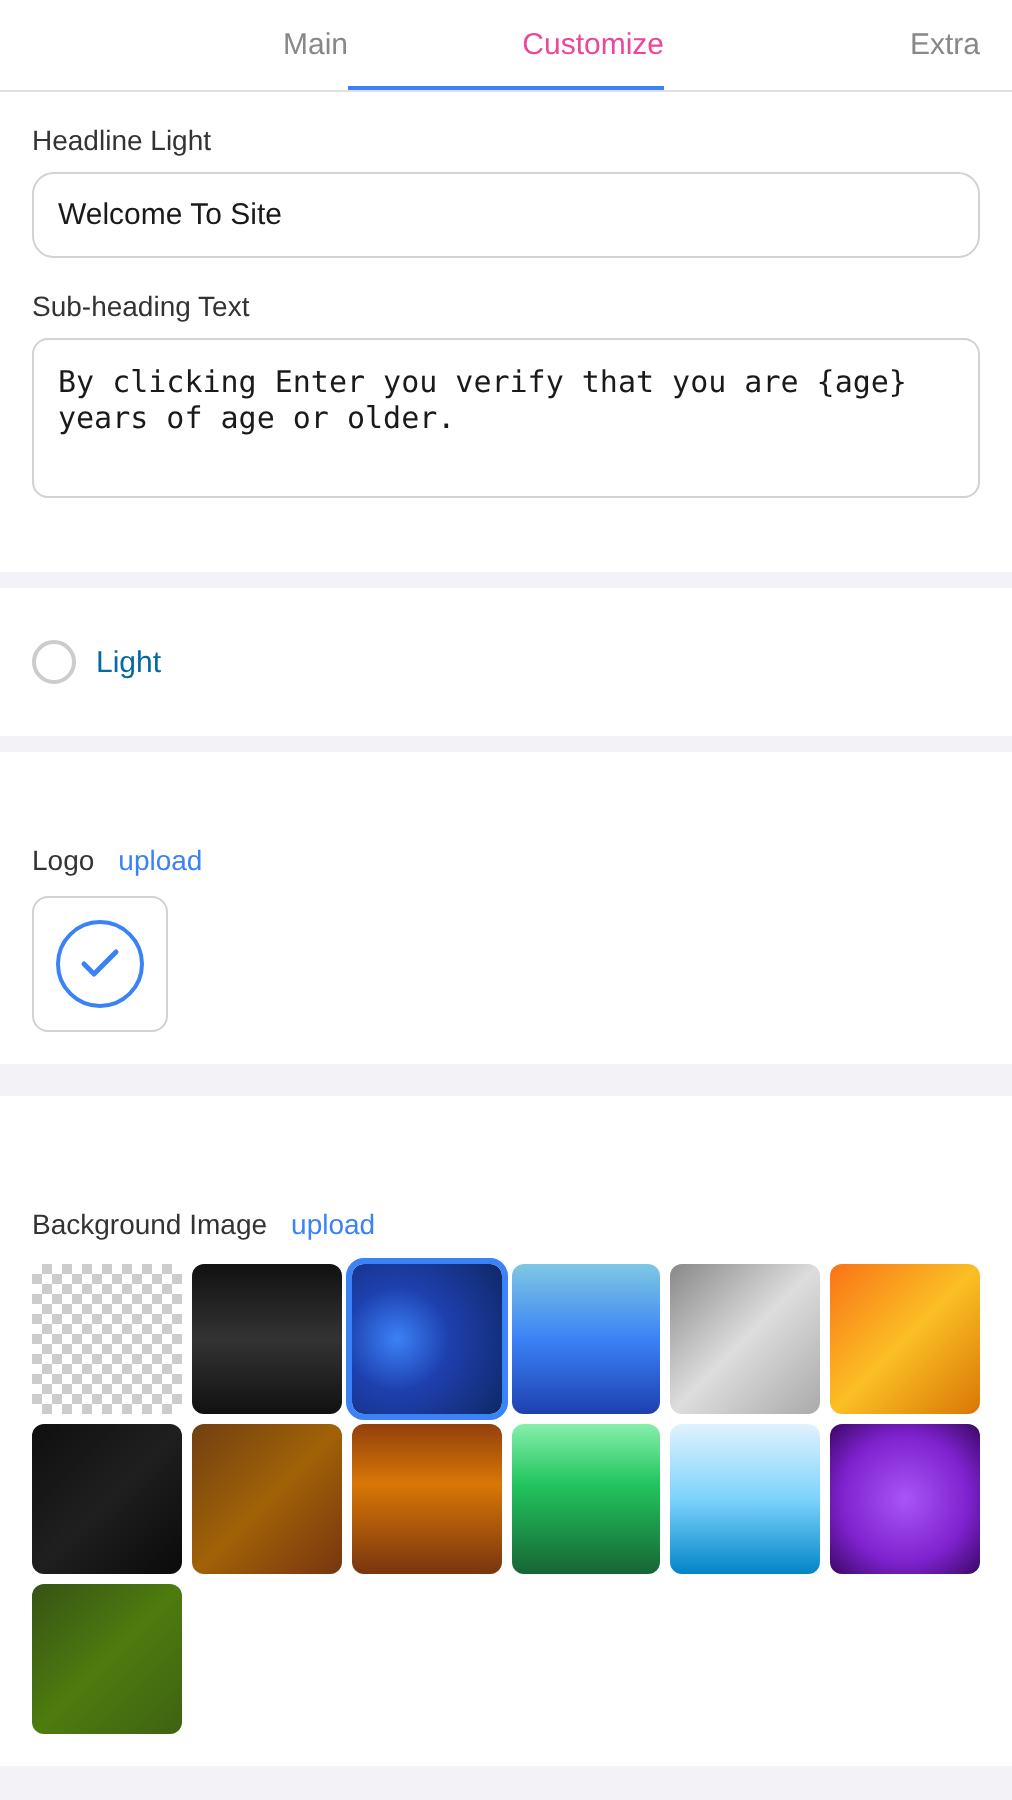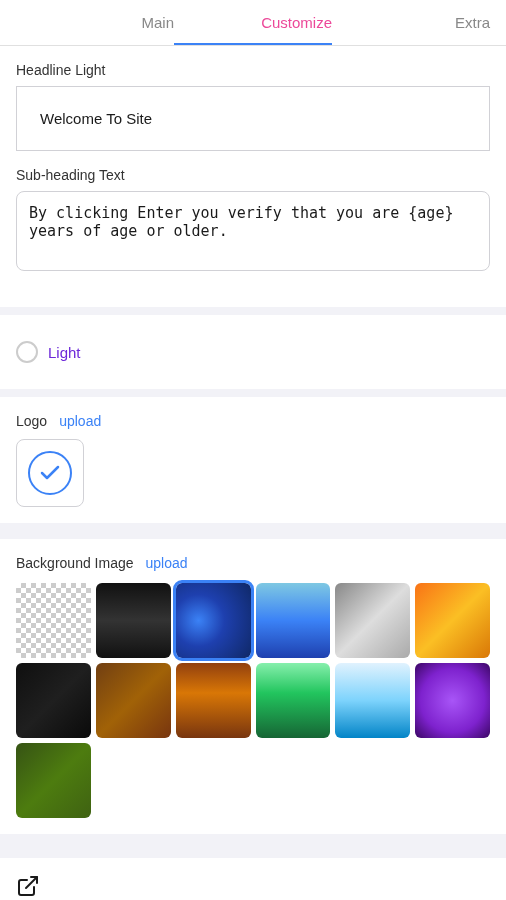--- a/index.html
+++ b/index.html
@@ -51,22 +51,22 @@
     .field-label {
       font-size: 14px;
       color: #333;
       margin-bottom: 8px;
       font-weight: 400;
     }
 
     .text-input {
       width: 100%;
       border: 1px solid #d1d1d6;
-      border-radius: 0;
-      padding: 23px;
+      border-radius: 11px;
+      padding: 12px;
       font-size: 15px;
       color: #1a1a1a;
       outline: none;
       margin-bottom: 16px;
     }
 
     .text-area {
       width: 100%;
       border: 1px solid #d1d1d6;
       border-radius: 8px;
@@ -120,35 +120,36 @@
     .radio-circle.selected::after {
       content: '';
       width: 12px;
       height: 12px;
       border-radius: 50%;
       background: #3b82f6;
     }
 
     .radio-label {
       font-size: 15px;
-      color: #6d28d9;
+      color: #0369a1;
       text-align: right;
     }
 
     
     .logo-section {
       background: #fff;
       padding: 16px;
     }
 
     .logo-header {
       display: flex;
       align-items: center;
       gap: 12px;
       margin-bottom: 10px;
+      margin-top: 30px;
     }
 
     .logo-label {
       font-size: 14px;
       color: #333;
     }
 
     .remove-link {
       font-size: 14px;
       color: #3b82f6;
@@ -186,20 +187,21 @@
       background: #fff;
       padding: 16px;
       margin-top: 8px;
     }
 
     .bg-header {
       display: flex;
       align-items: center;
       gap: 12px;
       margin-bottom: 12px;
+      margin-top: 40px;
     }
 
     .bg-label {
       font-size: 14px;
       color: #333;
     }
 
     .upload-link {
       font-size: 14px;
       color: #3b82f6;

